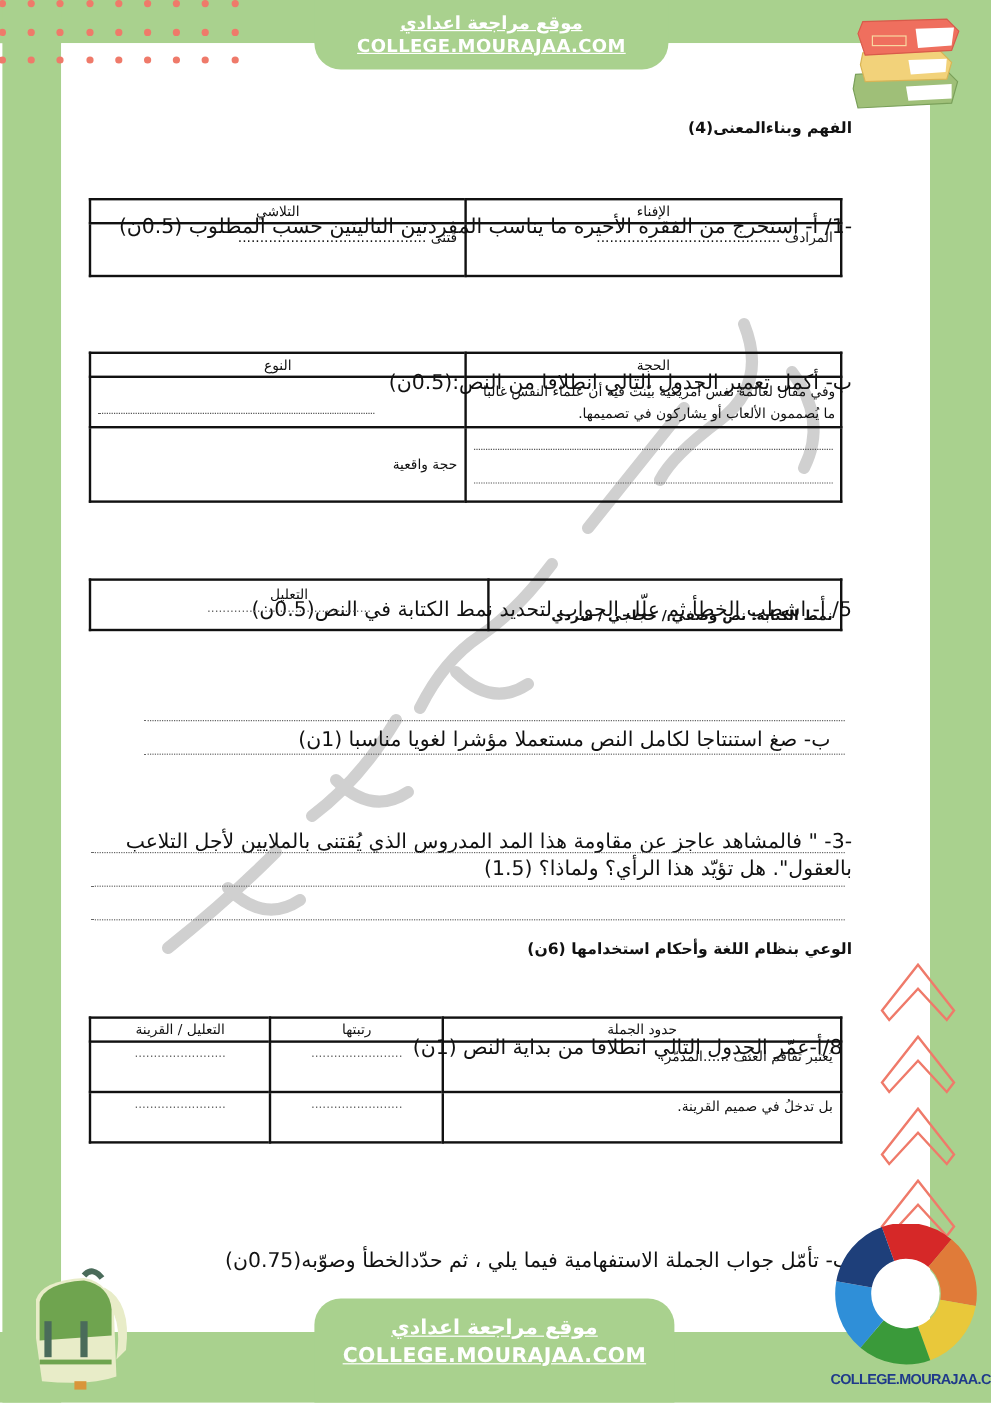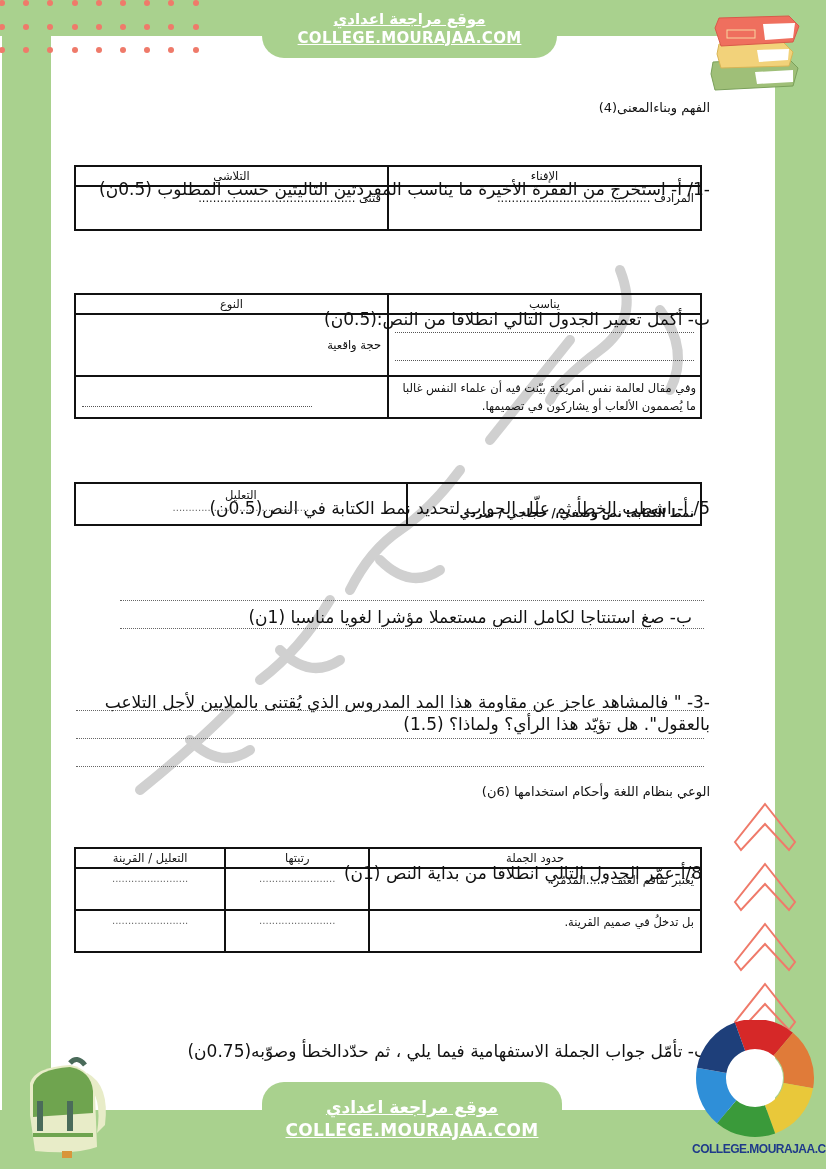--- a/index.html
+++ b/index.html
@@ -27,21 +27,21 @@
   .logo { position: absolute; left: 695px; top: 1020px; width: 120px; height: 120px; }
   .logo-text { position: absolute; left: 692px; top: 1142px; width: 134px; font-size: 12px; font-weight: bold; color: #1f3a8a; letter-spacing: -0.5px; font-family: "Liberation Sans", sans-serif; }
   .bag { position: absolute; left: 15px; top: 1055px; width: 95px; height: 105px; }
 
   
   .watermark { position: absolute; left: 100px; top: 230px; width: 620px; height: 620px; pointer-events: none; }
 
   
   .doc { position: absolute; left: 70px; top: 90px; width: 640px; direction: rtl; font-family: "DejaVu Sans", sans-serif; }
   .el { position: absolute; direction: rtl; }
-  .h { font-weight: normal; font-size: 13px; }
+  .h { font-weight: bold; font-size: 13px; }
   .q { font-size: 17px; margin-top: 45px; }
   table { position: absolute; border-collapse: collapse; direction: rtl; font-size: 11.5px; }
   td, th { border: 2px solid #111; vertical-align: top; font-weight: normal; }
   th { text-align: center; padding: 2px 4px; height: 20px; }
   td { padding: 4px 6px; }
   .dotline { border-bottom: 1.5px dotted #555; height: 10px; }
   .fill-line { position: absolute; border-bottom: 1.5px dotted #666; height: 1px; }
 </style>
 </head>
 <body>
@@ -128,36 +128,36 @@
       <td>قتنى ...........................................</td>
     </tr>
   </tbody>
     </table>
 
   <div class="el q" style="right:0;top:174px;width:640px;">ب- أكمل تعمير الجدول التالي انطلاقا من النص:(0.5ن)</div>
 
   <table style="right:8px;top:203px;width:628px;">
     <tbody>
         <tr>
-      <th style="width:50%">يناسب</th>
+      <th style="width:50%">الحجة</th>
       <th>النوع</th>
+    </tr>
+    <tr style="height:42px">
+      <td style="line-height:18px;padding:2px 4px;">وفي مقال لعالمة نفس أمريكية بيّنت فيه أن علماء النفس غالبا ما يُصممون الألعاب أو يشاركون في تصميمها.</td>
+      <td style="vertical-align:bottom;padding-bottom:10px;">
+            <div class="dotline" style="width:230px;margin-right:auto;"></div>
+          </td>
     </tr>
     <tr style="height:62px">
       <td style="padding-top:8px;">
         <div class="dotline"></div>
             <div style="height:18px"></div>
             <div class="dotline"></div>
       </td>
       <td style="vertical-align:middle;">حجة واقعية</td>
-    </tr>
-    <tr style="height:42px">
-      <td style="line-height:18px;padding:2px 4px;">وفي مقال لعالمة نفس أمريكية بيّنت فيه أن علماء النفس غالبا ما يُصممون الألعاب أو يشاركون في تصميمها.</td>
-      <td style="vertical-align:bottom;padding-bottom:10px;">
-            <div class="dotline" style="width:230px;margin-right:auto;"></div>
-          </td>
     </tr>
   </tbody>
     </table>
 
   <div class="el q" style="right:0;top:363px;width:640px;">5/ أ- اشطب الخطأ ثم علّل الجواب لتحديد نمط الكتابة في النص(0.5ن)</div>
 
   <table style="right:8px;top:392px;width:628px;">
     <tbody>
         <tr style="height:42px">
       <td style="width:47%;vertical-align:bottom;padding-bottom:4px;font-weight:bold;">نمط الكتابة: نص وصفي / حجاجي / سردي</td>

